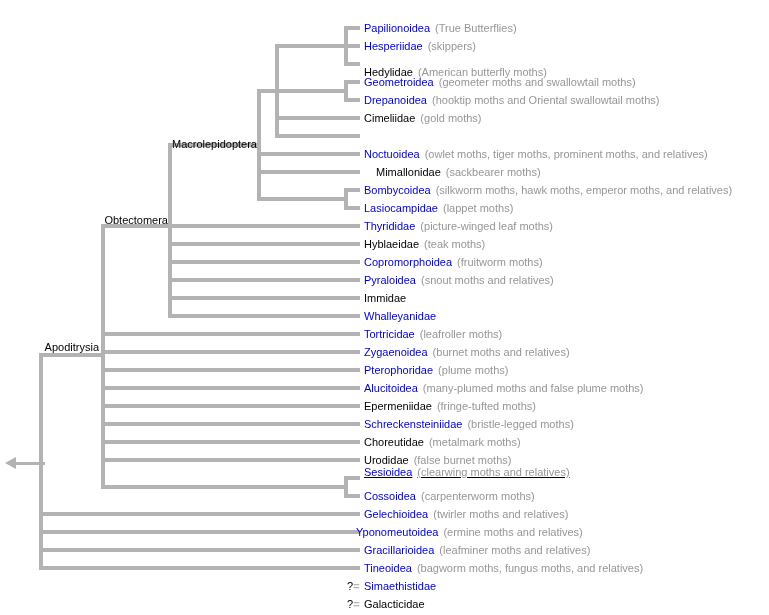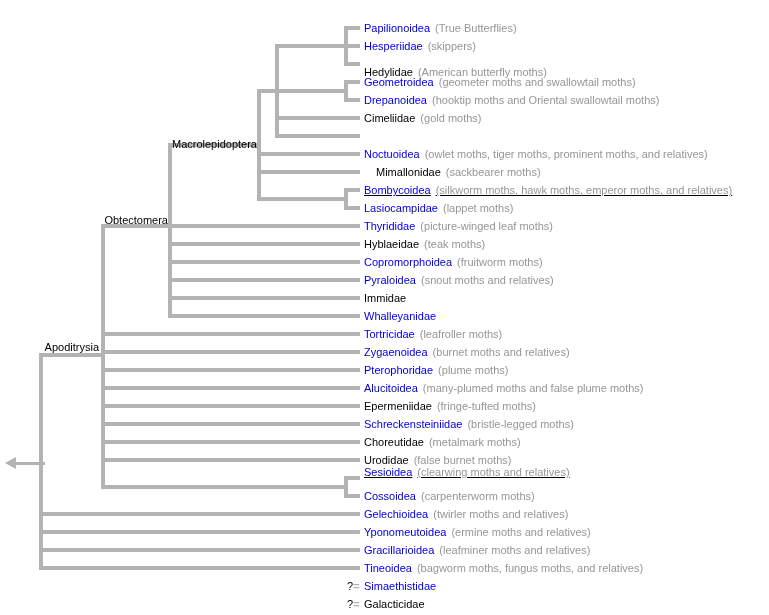--- a/index.html
+++ b/index.html
@@ -53,21 +53,21 @@
     <div class="hline" style="left: 344px; top: 98px; width: 16px; height: 4px;"></div>
     <div class="leaf-row" style="left: 364px; top: 93px;"><span class="taxon-link">Drepanoidea</span><span class="taxon-desc">(hooktip moths and Oriental swallowtail moths)</span></div>
     <div class="hline" style="left: 275px; top: 116px; width: 85px; height: 4px;"></div>
     <div class="leaf-row" style="left: 364px; top: 111px;"><span class="taxon-plain">Cimeliidae</span><span class="taxon-desc">(gold moths)</span></div>
     <div class="hline" style="left: 275px; top: 134px; width: 85px; height: 4px;"></div>
     <div class="hline" style="left: 257px; top: 152px; width: 103px; height: 4px;"></div>
     <div class="leaf-row" style="left: 364px; top: 147px;"><span class="taxon-link">Noctuoidea</span><span class="taxon-desc">(owlet moths, tiger moths, prominent moths, and relatives)</span></div>
     <div class="hline" style="left: 257px; top: 170px; width: 103px; height: 4px;"></div>
     <div class="leaf-row" style="left: 364px; top: 165px; padding-left: 12px;"><span class="taxon-plain">Mimallonidae</span><span class="taxon-desc">(sackbearer moths)</span></div>
     <div class="hline" style="left: 344px; top: 188px; width: 16px; height: 4px;"></div>
-    <div class="leaf-row" style="left: 364px; top: 183px; text-decoration: underline;"><span class="taxon-link">Bombycoidea</span><span class="taxon-desc">(silkworm moths, hawk moths, emperor moths, and relatives)</span></div>
+    <div class="leaf-row" style="left: 364px; top: 183px;"><span class="taxon-link">Bombycoidea</span><span class="taxon-desc">(silkworm moths, hawk moths, emperor moths, and relatives)</span></div>
     <div class="hline" style="left: 344px; top: 206px; width: 16px; height: 4px;"></div>
     <div class="leaf-row" style="left: 364px; top: 201px;"><span class="taxon-link">Lasiocampidae</span><span class="taxon-desc">(lappet moths)</span></div>
     <div class="hline" style="left: 101px; top: 224px; width: 259px; height: 4px;"></div>
     <div class="leaf-row" style="left: 364px; top: 219px;"><span class="taxon-link">Thyrididae</span><span class="taxon-desc">(picture-winged leaf moths)</span></div>
     <div class="hline" style="left: 168px; top: 242px; width: 192px; height: 4px;"></div>
     <div class="leaf-row" style="left: 364px; top: 237px;"><span class="taxon-plain">Hyblaeidae</span><span class="taxon-desc">(teak moths)</span></div>
     <div class="hline" style="left: 168px; top: 260px; width: 192px; height: 4px;"></div>
     <div class="leaf-row" style="left: 364px; top: 255px;"><span class="taxon-link">Copromorphoidea</span><span class="taxon-desc">(fruitworm moths)</span></div>
     <div class="hline" style="left: 168px; top: 278px; width: 192px; height: 4px;"></div>
     <div class="leaf-row" style="left: 364px; top: 273px;"><span class="taxon-link">Pyraloidea</span><span class="taxon-desc">(snout moths and relatives)</span></div>
@@ -91,21 +91,21 @@
     <div class="leaf-row" style="left: 364px; top: 435px;"><span class="taxon-plain">Choreutidae</span><span class="taxon-desc">(metalmark moths)</span></div>
     <div class="hline" style="left: 101px; top: 458px; width: 259px; height: 4px;"></div>
     <div class="leaf-row" style="left: 364px; top: 453px;"><span class="taxon-plain">Urodidae</span><span class="taxon-desc">(false burnet moths)</span></div>
     <div class="hline" style="left: 344px; top: 476px; width: 16px; height: 4px;"></div>
     <div class="leaf-row" style="left: 364px; top: 465px; text-decoration: underline;"><span class="taxon-link">Sesioidea</span><span class="taxon-desc">(clearwing moths and relatives)</span></div>
     <div class="hline" style="left: 344px; top: 494px; width: 16px; height: 4px;"></div>
     <div class="leaf-row" style="left: 364px; top: 489px;"><span class="taxon-link">Cossoidea</span><span class="taxon-desc">(carpenterworm moths)</span></div>
     <div class="hline" style="left: 39px; top: 512px; width: 321px; height: 4px;"></div>
     <div class="leaf-row" style="left: 364px; top: 507px;"><span class="taxon-link">Gelechioidea</span><span class="taxon-desc">(twirler moths and relatives)</span></div>
     <div class="hline" style="left: 39px; top: 530px; width: 321px; height: 4px;"></div>
-    <div class="leaf-row" style="left: 364px; top: 525px;"><span class="taxon-link">Yponomeutoidea</span><span class="taxon-desc">(ermine moths and relatives)</span></div>
+    <div class="leaf-row" style="left: 356px; top: 525px;"><span class="taxon-link">Yponomeutoidea</span><span class="taxon-desc">(ermine moths and relatives)</span></div>
     <div class="hline" style="left: 39px; top: 548px; width: 321px; height: 4px;"></div>
     <div class="leaf-row" style="left: 364px; top: 543px;"><span class="taxon-link">Gracillarioidea</span><span class="taxon-desc">(leafminer moths and relatives)</span></div>
     <div class="hline" style="left: 39px; top: 566px; width: 321px; height: 4px;"></div>
     <div class="leaf-row" style="left: 364px; top: 561px;"><span class="taxon-link">Tineoidea</span><span class="taxon-desc">(bagworm moths, fungus moths, and relatives)</span></div>
     <div class="prefix" style="left: 347px; top: 579px;"><span class="q">?</span><span class="eq">=</span></div>
     <div class="leaf-row" style="left: 364px; top: 579px;"><span class="taxon-link">Simaethistidae</span></div>
     <div class="prefix" style="left: 347px; top: 597px;"><span class="q">?</span><span class="eq">=</span></div>
     <div class="leaf-row" style="left: 364px; top: 597px;"><span class="taxon-plain">Galacticidae</span></div>
     <div class="clade-label" style="left: 37px; top: 130px; margin-top: 8px;">Macrolepidoptera</div>
     <div class="clade-label" style="left: -52px; top: 214px;">Obtectomera</div>

